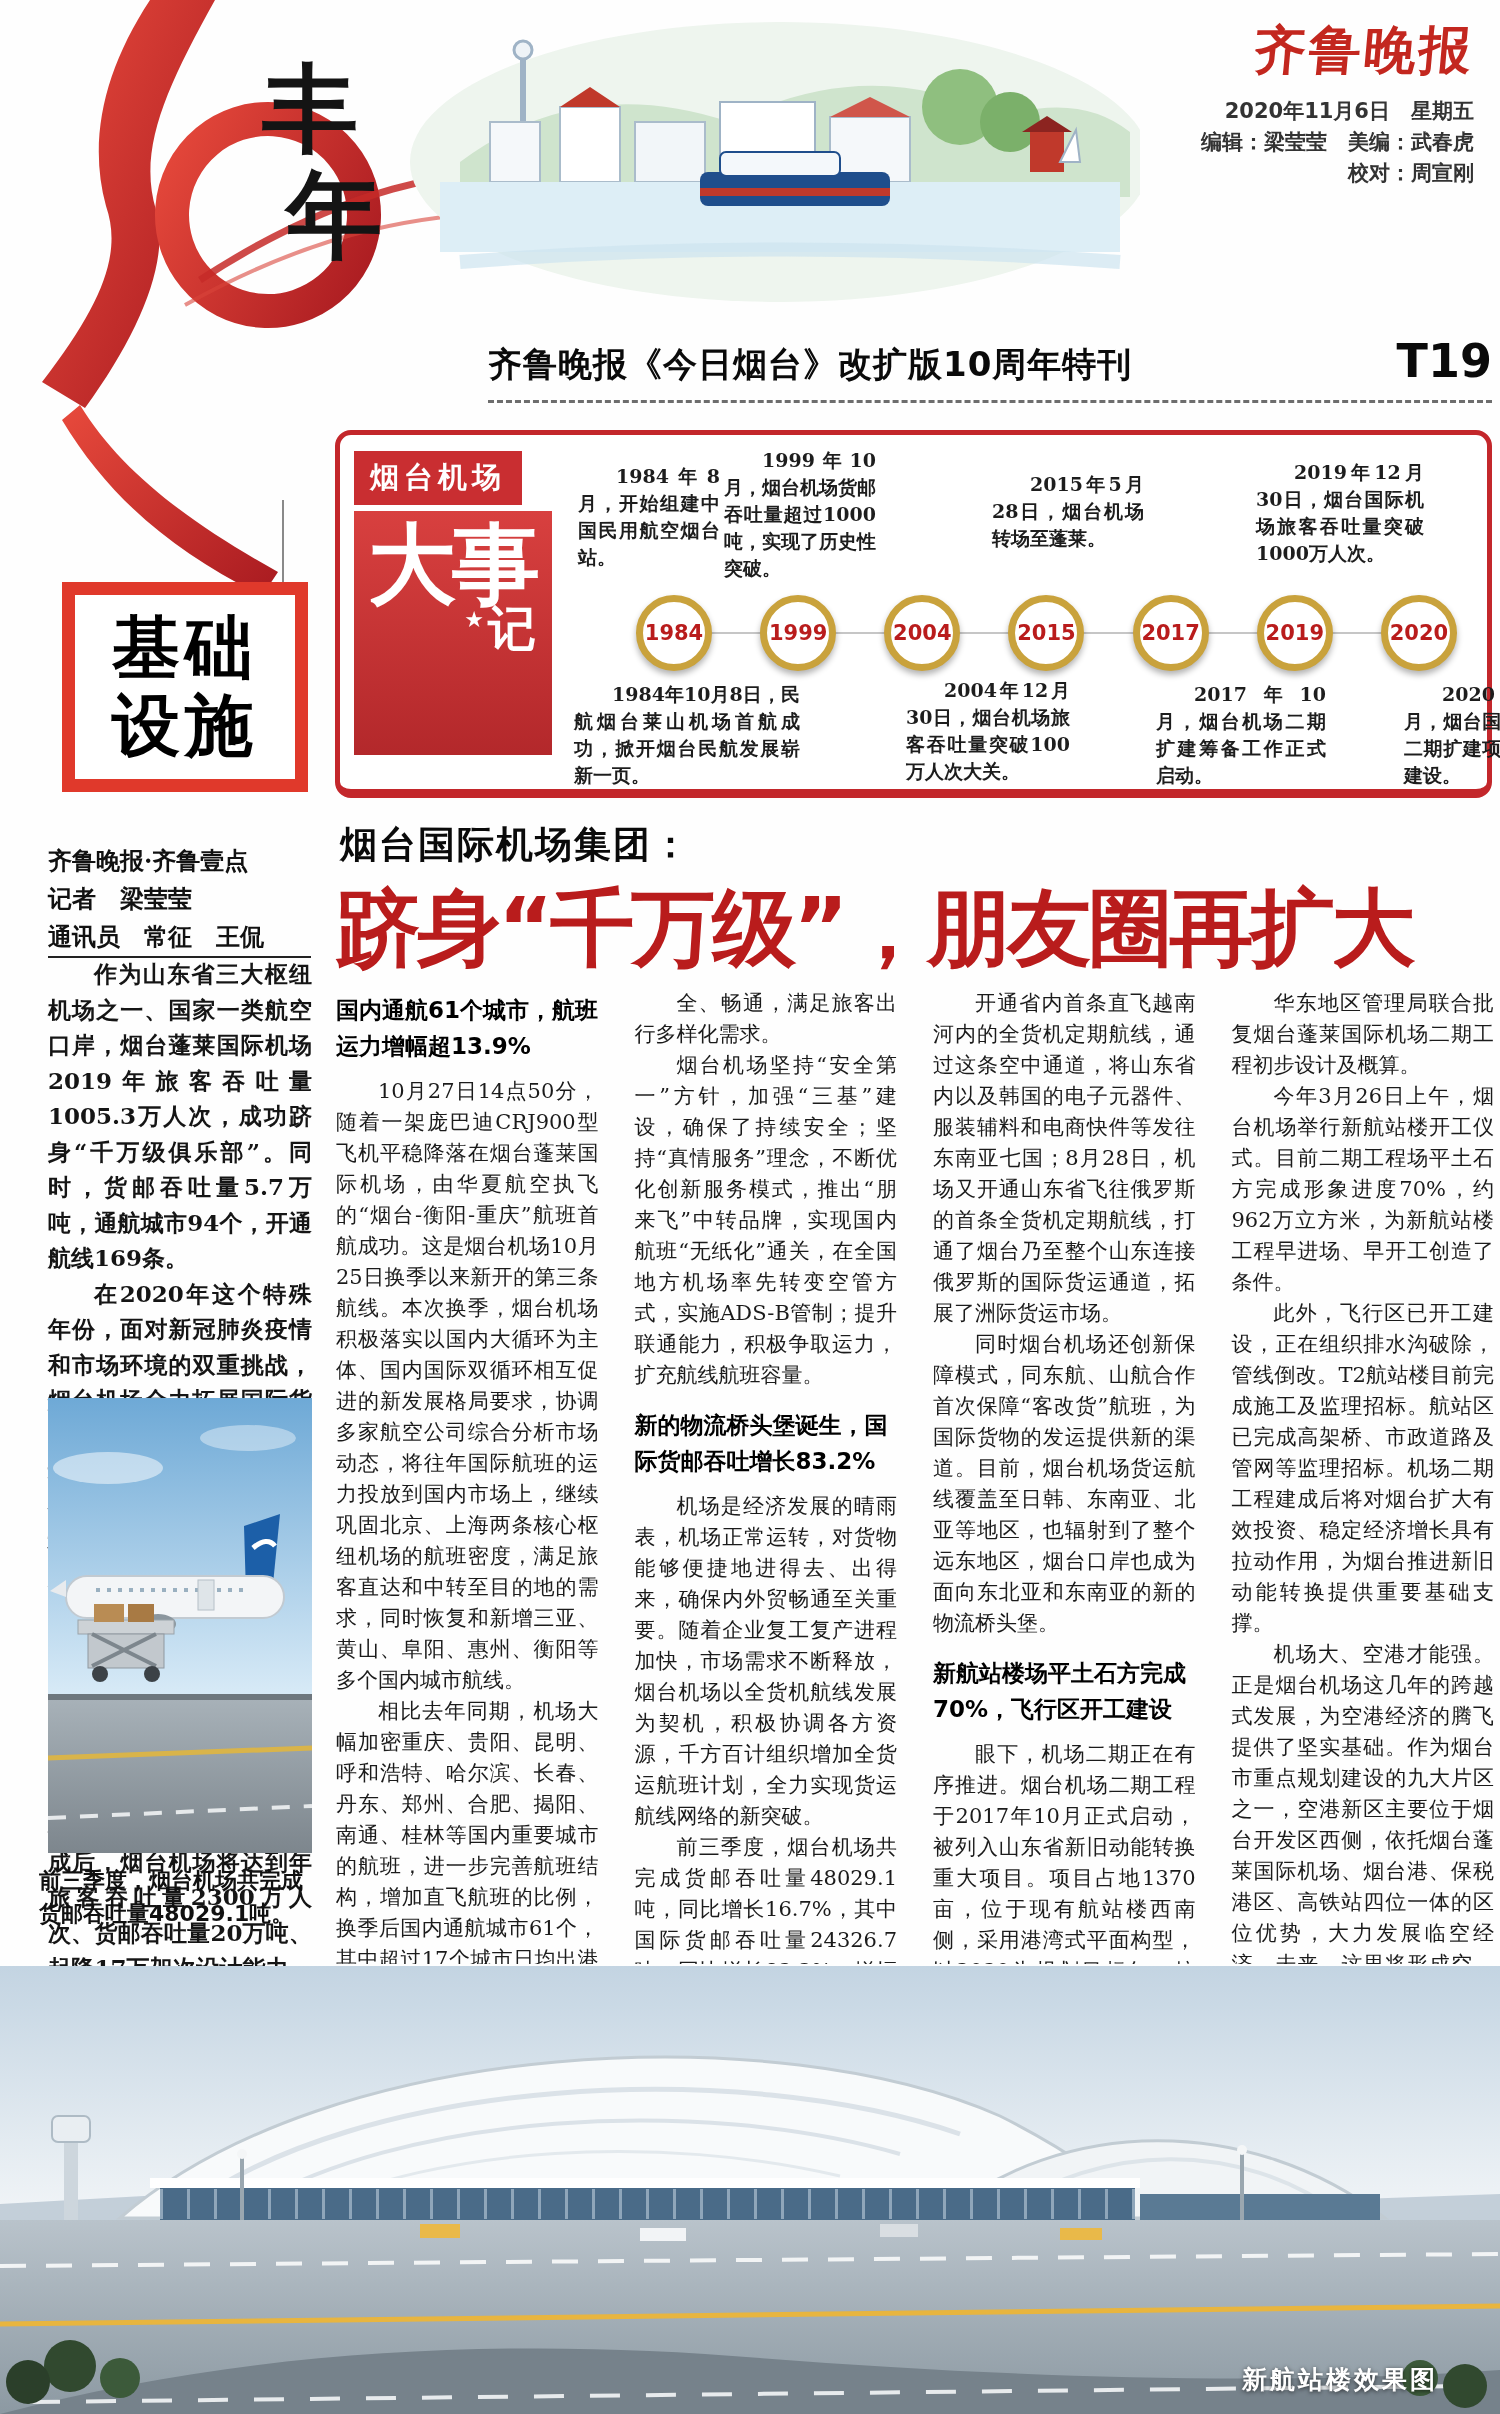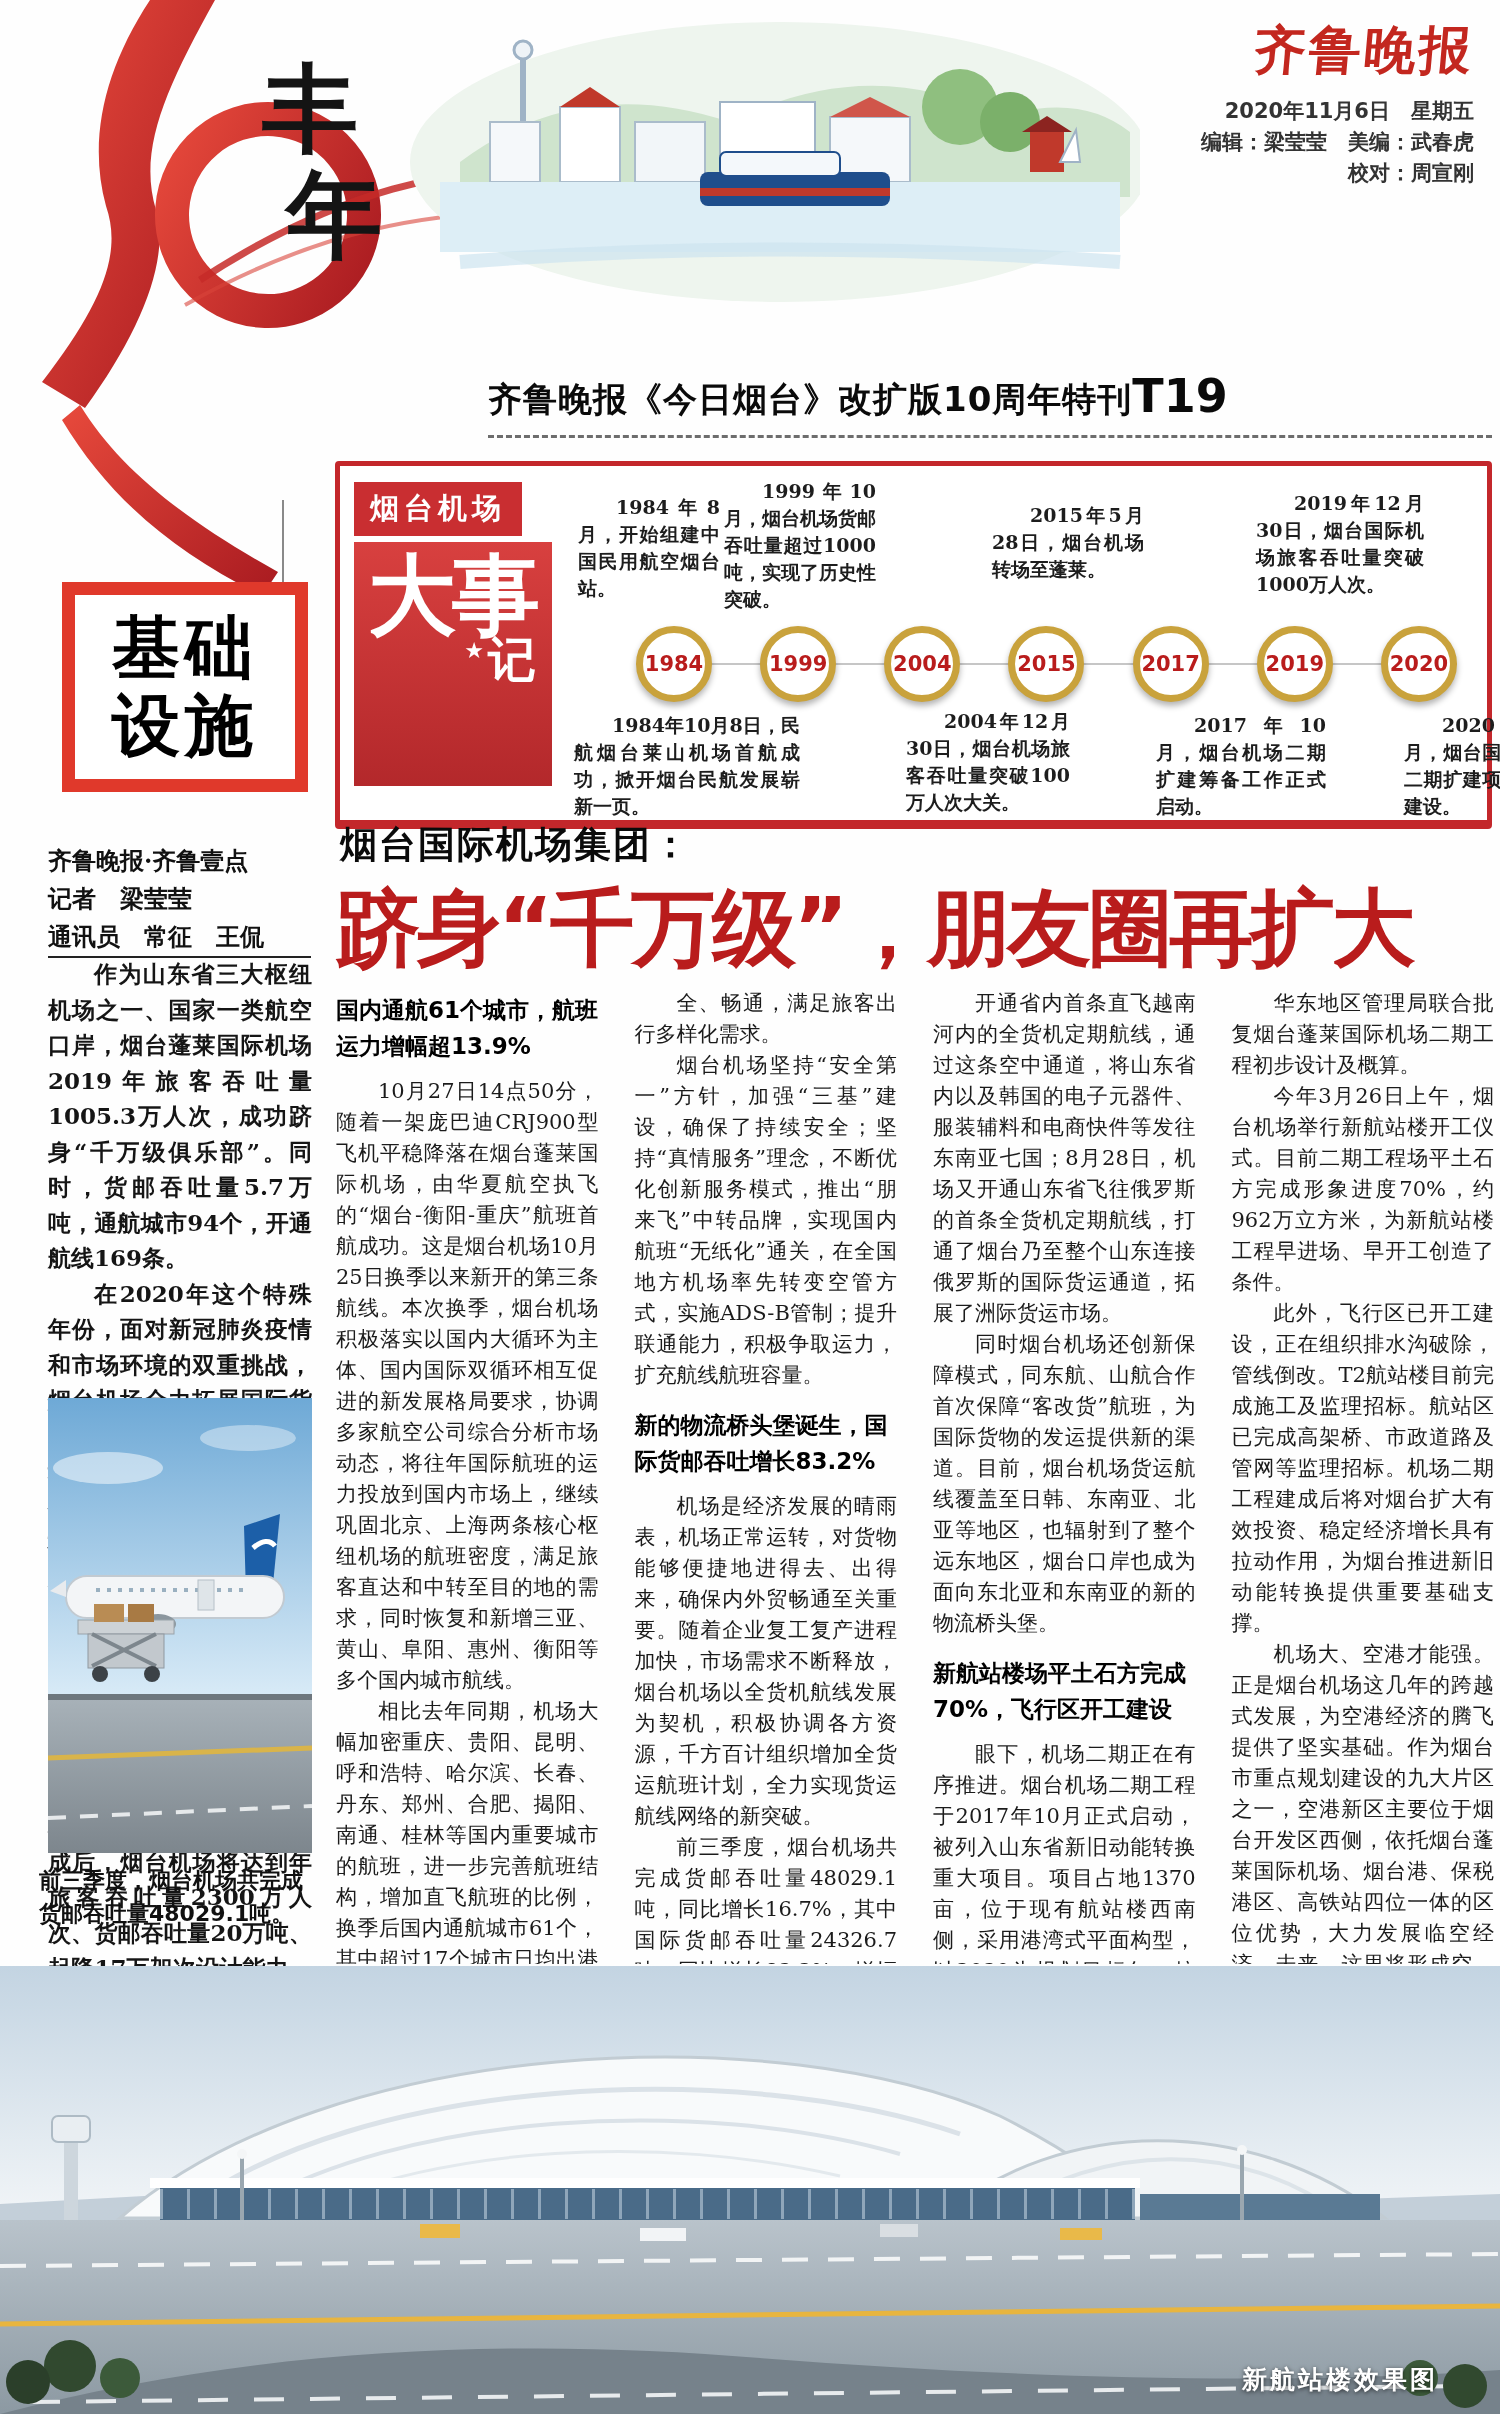--- a/index.html
+++ b/index.html
@@ -10,28 +10,28 @@
     outline: 1px solid #ccc;
     font-family: "DejaVu Sans", sans-serif;
   }
   
   .ribbon-art { position:absolute; left:0; top:0; width:600px; height:640px; pointer-events:none; }
   .illustration { position:absolute; left:400px; top:12px; width:740px; height:310px; }
   .masthead { position:absolute; right:26px; top:16px; text-align:right; width:330px; }
   .paper-name { font-family:"DejaVu Serif", serif; font-size:52px; font-weight:900; color:#c3271f; letter-spacing:3px; transform:skewX(-5deg); }
   .mast-lines { margin-top:10px; font-size:21px; line-height:31px; color:#333; font-weight:600; }
   .edition { position:absolute; left:488px; top:334px; width:1004px;
-    display:flex; justify-content:flex-start; align-items:flex-end;
-    border-bottom:3px dashed #6d6d6d; padding-bottom:12px;margin-top:35px; }
+    display:flex; justify-content:space-between; align-items:flex-end;
+    border-bottom:3px dashed #6d6d6d; padding-bottom:12px; }
   .edition-title { font-size:34px; font-weight:900; color:#0a0a0a; letter-spacing:1px; }
   .page-no { font-size:46px; font-weight:900; color:#0a0a0a; }
   .leader-line { position:absolute; left:282px; top:500px; width:2px; height:88px; background:#8a8a8a; }
   
   .timeline { position:absolute; left:335px; top:430px; width:1157px; height:368px;
-    background:#fff; border:5px solid #c3272b; border-bottom-width:9px; border-radius:4px;margin-top:31px; }
+    background:#fff; border:5px solid #c3272b; border-bottom-width:9px; border-radius:16px; }
   .tl-tag { position:absolute; left:14px; top:16px; background:#c92e31; color:#fff;
     font-size:29px; font-weight:800; letter-spacing:5px; padding:7px 16px; }
   .tl-title { position:absolute; left:14px; top:76px; width:198px; height:244px;
     background:linear-gradient(180deg,#d8403f,#b3282b); color:#fff; padding:12px 10px 0 14px; }
   .tl-title .big { font-size:88px; font-weight:900; line-height:.95; letter-spacing:-4px; display:block; }
   .tl-title .small { font-size:48px; font-weight:900; display:block; text-align:right; margin-top:-10px; padding-right:6px; }
   .tl-title .star { font-size:22px; vertical-align:18px; margin-right:4px; }
   .tl-line { position:absolute; left:296px; right:30px; top:197px; height:2px; background:#c6c6c6; }
   .tl-years { position:absolute; left:296px; right:30px; top:160px; display:flex; justify-content:space-between; }
   .tl-ring { width:76px; height:76px; border-radius:50%; border:7px solid #c9a23c; background:#fff;

